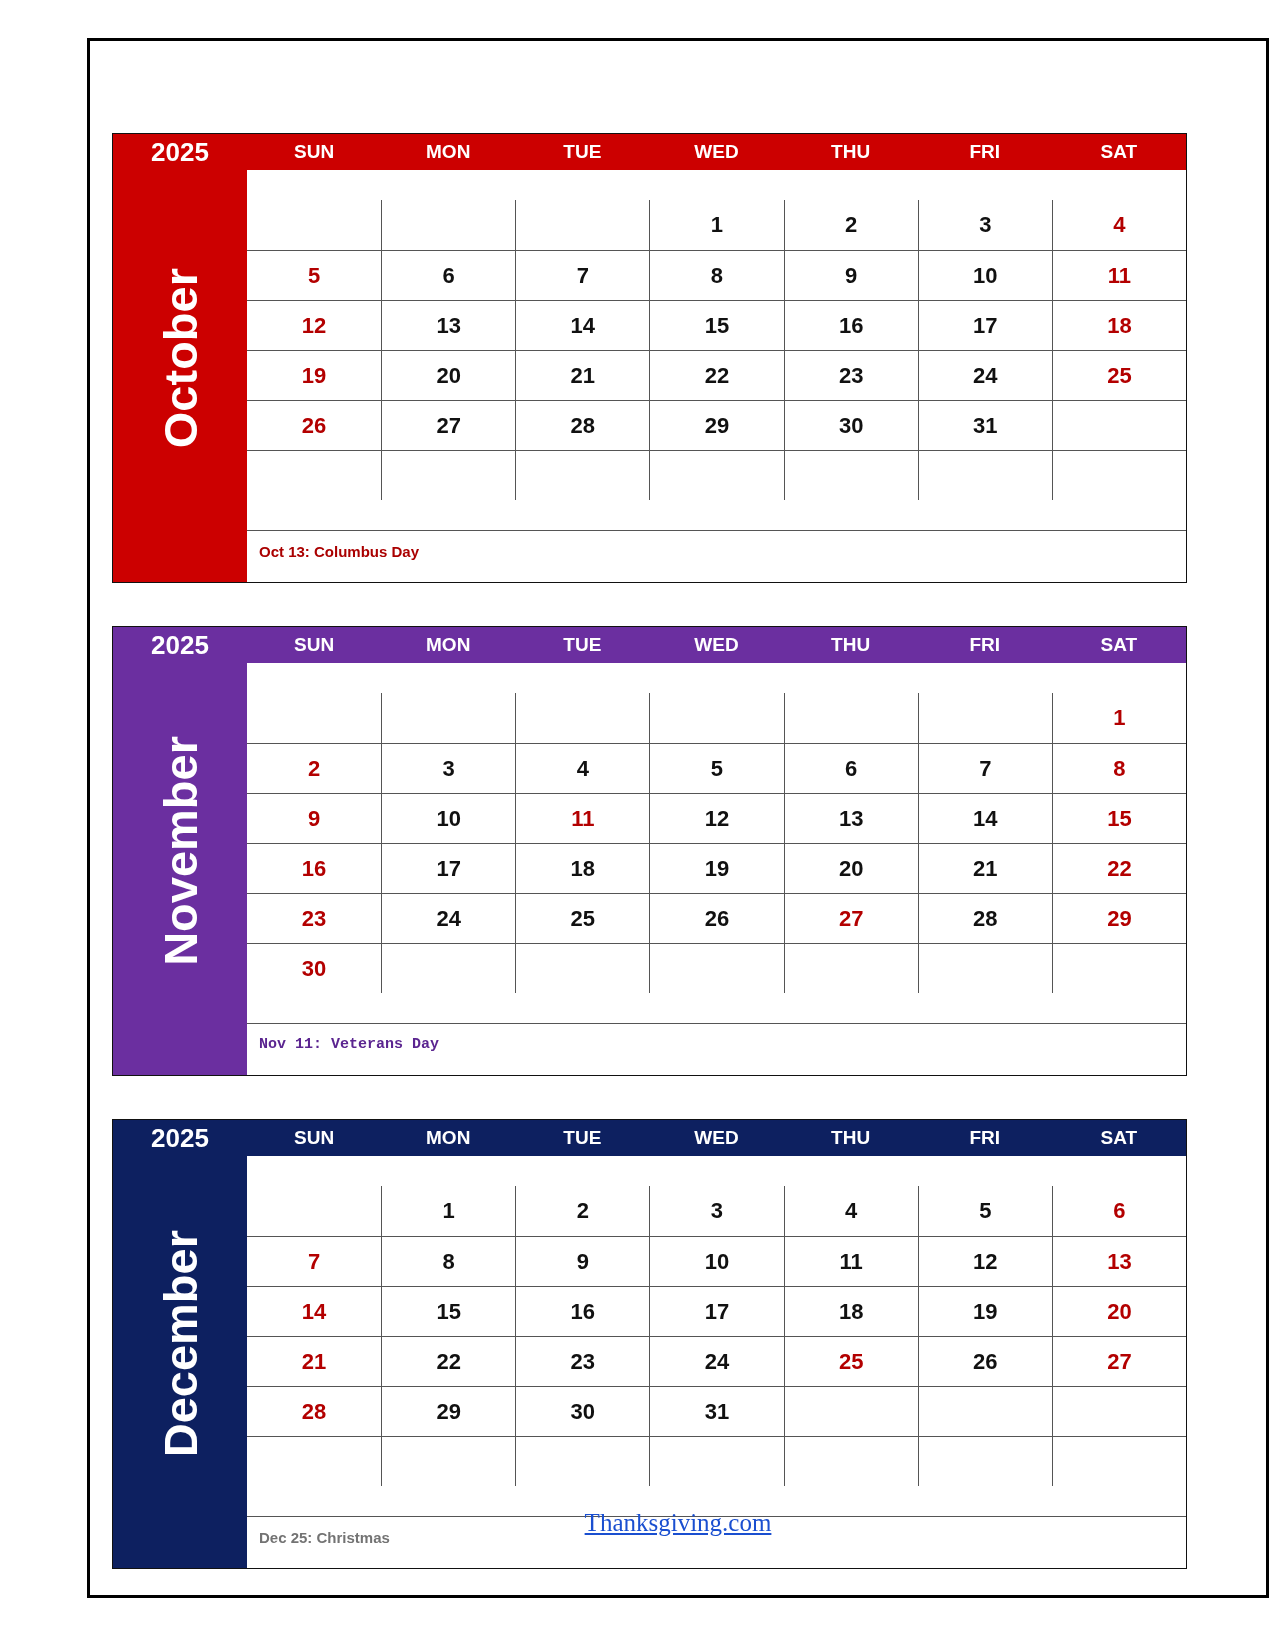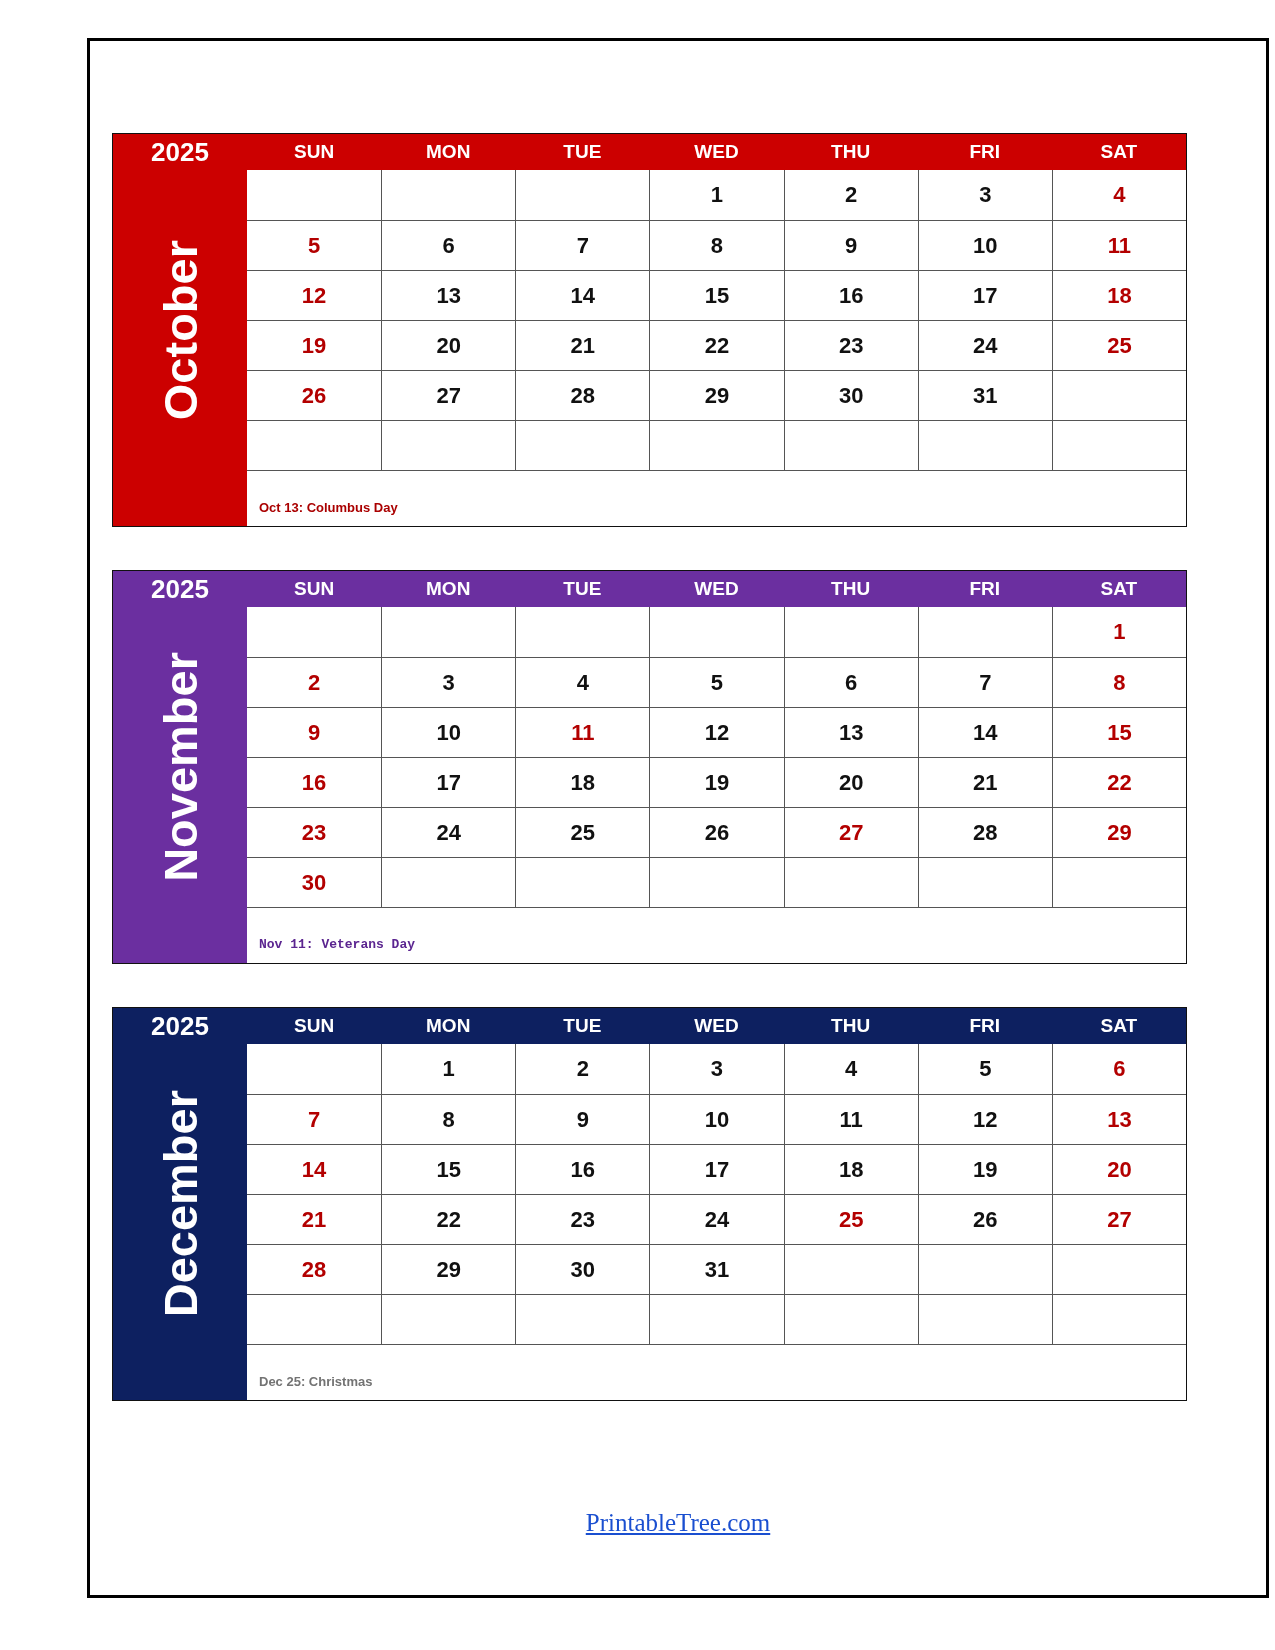--- a/index.html
+++ b/index.html
@@ -70,20 +70,21 @@
     color: #ffffff;
     font-weight: bold;
     font-size: 26px;
     line-height: 30px;
     z-index: 3;
   }
 
   .month-right {
     display: flex;
     flex-direction: column;
+    gap: 30px;
   }
 
   .dow-row {
     display: grid;
     grid-template-columns: repeat(7, 1fr);
   }
   .dow-cell {
     color: #ffffff;
     font-weight: bold;
     font-size: 19px;
@@ -110,23 +111,23 @@
   }
   .day-cell:nth-child(7n+1) { border-left: none; }
   .weeks .day-cell.wk1 { border-top: none; }
   .day-cell.weekend { color: #b30000; }
   .day-cell.holiday { color: #b30000; }
   .day-cell.empty { color: transparent; }
 
   .notes {
     border-top: 1px solid #555;
     min-height: 52px;
-    padding: 24px 0 6px 12px;
-    box-sizing: border-box;
-    font-size: 13px;
+    padding: 8px 0 6px 12px;
+    box-sizing: border-box;
+    font-size: 15px;
     font-weight: bold;
     line-height: 25px;
   }
 
   
   .oct .month-side, .oct .dow-cell, .oct .year-label-bg { background: #cc0000; }
   .oct .dow-cell { background: #cc0000; }
   .oct .notes { color: #aa0000; }
   .oct .month-side { background: #cc0000; }
 
@@ -357,15 +358,15 @@
           <div class="notes">
               <div>Dec 25: Christmas</div>
             </div>
         </div>
       </div>
     </div>
 
   </div>
 
   <div class="footer">
-    <a href="#">PrintableTree.com</a>
+    <a href="#">Thanksgiving.com</a>
   </div>
 </div>
 
 </body></html>

